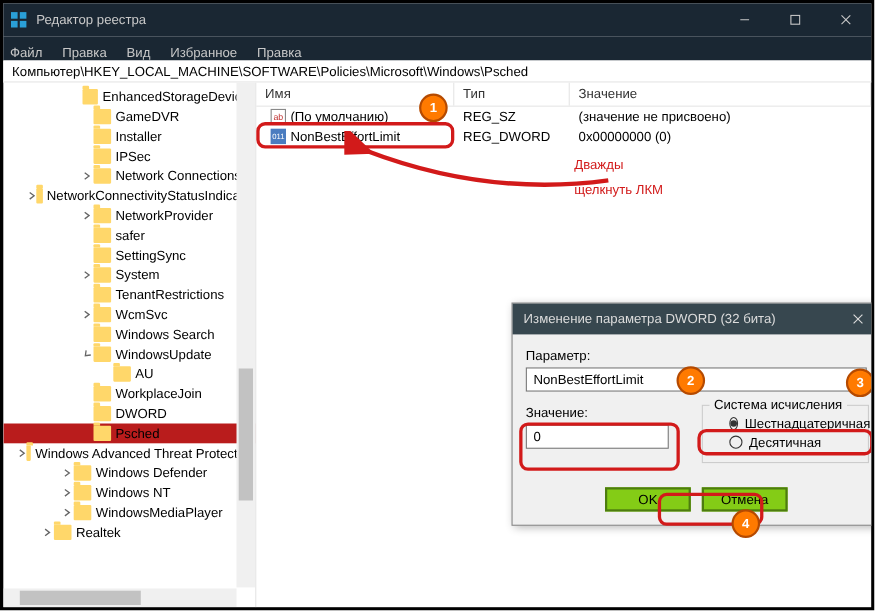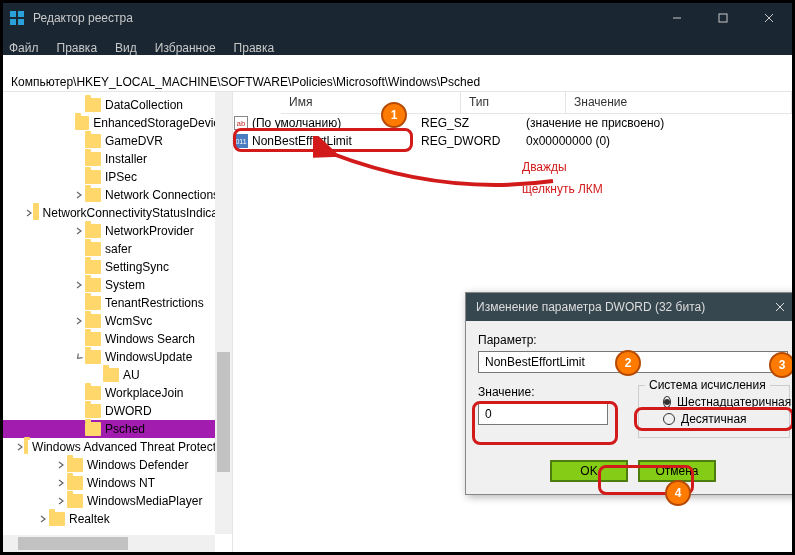--- a/index.html
+++ b/index.html
@@ -4,44 +4,44 @@
 <style>
 *{box-sizing:border-box;margin:0;padding:0;font-family:"Segoe UI",Tahoma,sans-serif;font-size:12px;}
 body{background:#ffffff;width:795px;height:555px;overflow:hidden;position:relative;}
 .window{border:3px solid #000;width:795px;height:555px;display:flex;flex-direction:column;background:#fff;}
 .titlebar{height:30px;background:#1a2733;color:#c8c8c8;display:flex;align-items:center;padding-left:6px;}
 .titlebar .icon{width:16px;height:16px;display:inline-block;margin-right:8px;}
 .titlebar .title{flex:1;font-size:12px;}
 .titlebar .winbtn{width:46px;height:30px;display:flex;align-items:center;justify-content:center;color:#c8c8c8;}
 .titlebar .winbtn svg{width:10px;height:10px;stroke:#c8c8c8;stroke-width:1;fill:none;}
 .menubar{height:22px;background:#1a2733;color:#c8c8c8;display:flex;align-items:flex-end;padding-left:6px;gap:18px;font-size:12px;}
-.addressbar{height:20px;background:#fff;border-bottom:1px solid #e5e5e5;display:flex;align-items:center;padding-left:8px;font-size:12px;color:#000;margin-top:17px;}
+.addressbar{height:20px;background:#fff;border-bottom:1px solid #e5e5e5;display:flex;align-items:center;padding-left:8px;font-size:12px;color:#000;}
 .content{flex:1;display:flex;position:relative;overflow:hidden;}
 .treewrap{width:230px;border-right:1px solid #e5e5e5;height:100%;overflow:hidden;position:relative;}
 .tree{padding:4px 0 4px 0;overflow:hidden;}
 .trow{display:flex;align-items:center;height:18px;white-space:nowrap;}
 .trow .sp{display:inline-block;}
 .trow .chev{width:12px;display:inline-flex;justify-content:center;align-items:center;color:#666;}
 .trow .chev svg{width:8px;height:8px;stroke:#666;stroke-width:1.2;fill:none;}
 .trow .folder{width:16px;height:14px;background:#ffd76a;border-radius:1px;margin-right:4px;position:relative;}
 .trow .folder::before{content:"";position:absolute;top:-3px;left:0;width:6px;height:3px;background:#ffd76a;border-top-left-radius:1px;border-top-right-radius:1px;}
 .trow .lbl{font-size:12px;color:#000;}
-.trow.sel{background:#a21caf;}
+.trow.sel{background:#b91c1c;}
 .trow.open .chev svg{transform:rotate(45deg);}
 .tree-scroll{position:absolute;right:0;top:0;bottom:18px;width:17px;background:#f0f0f0;}
 .tree-scroll .thumb{position:absolute;left:2px;right:2px;top:260px;height:120px;background:#c2c2c2;}
 .tree-hscroll{position:absolute;left:0;right:17px;bottom:0;height:17px;background:#f0f0f0;}
 .tree-hscroll .thumb{position:absolute;top:2px;bottom:2px;left:15px;width:110px;background:#c2c2c2;}
 .listwrap{flex:1;position:relative;}
-.headrow{display:flex;height:22px;border-bottom:1px solid #e5e5e5;color:#333;margin-left:48px;}
+.headrow{display:flex;height:22px;border-bottom:1px solid #e5e5e5;color:#333;}
 .headrow .hcol{padding:3px 8px;border-right:1px solid #e5e5e5;font-size:12px;}
 .hc1{width:180px;}.hc2{width:105px;}.hc3{flex:1;}
 .listbody{padding-top:0;}
 .lrow{display:flex;height:18px;align-items:center;font-size:12px;}
-.lrow .c1{width:180px;display:flex;align-items:center;padding-left:1px;gap:4px;}
+.lrow .c1{width:180px;display:flex;align-items:center;padding-left:13px;gap:4px;}
 .lrow .c2{width:105px;padding-left:8px;}
 .lrow .c3{flex:1;padding-left:8px;}
 .iconreg{width:14px;height:14px;display:inline-flex;align-items:center;justify-content:center;font-size:8px;color:#c03030;border:1px solid #888;background:#fff;}
 .iconbin{width:14px;height:14px;background:#4a7cc0;color:#fff;font-size:7px;display:inline-flex;align-items:center;justify-content:center;}
 .mark{position:absolute;border:3px solid #d21a1a;border-radius:8px;pointer-events:none;}
 .badge{position:absolute;width:26px;height:26px;border-radius:50%;background:#ff7a00;border:2px solid #b54a00;color:#fff;font-weight:bold;display:flex;align-items:center;justify-content:center;font-size:14px;z-index:60;}
 .callout{position:absolute;color:#d21a1a;font-size:18px;font-weight:500;line-height:22px;z-index:40;}
 .dialog{position:absolute;left:232px;top:200px;width:336px;background:#f0f0f0;box-shadow:2px 2px 8px rgba(0,0,0,.3);border:1px solid #888;z-index:30;}
 .dtitle{height:28px;background:#37474f;color:#dcdcdc;display:flex;align-items:center;padding-left:10px;font-size:12px;}
 .dtitle .x{margin-left:auto;width:40px;height:28px;display:flex;align-items:center;justify-content:center;color:#dcdcdc;}
@@ -104,26 +104,20 @@
   </div>
 
   <div class="content">
 
     <div class="treewrap">
       <div class="tree" id="tree">
           <div class="trow">
             <span class="sp" style="width:70px"></span>
             <span class="chev"></span>
             <span class="folder"></span>
-            <span class="lbl">DataCollection</span>
-          </div>
-          <div class="trow">
-            <span class="sp" style="width:70px"></span>
-            <span class="chev"></span>
-            <span class="folder"></span>
             <span class="lbl">EnhancedStorageDevices</span>
           </div>
           <div class="trow">
             <span class="sp" style="width:70px"></span>
             <span class="chev"></span>
             <span class="folder"></span>
             <span class="lbl">GameDVR</span>
           </div>
           <div class="trow">
             <span class="sp" style="width:70px"></span>

